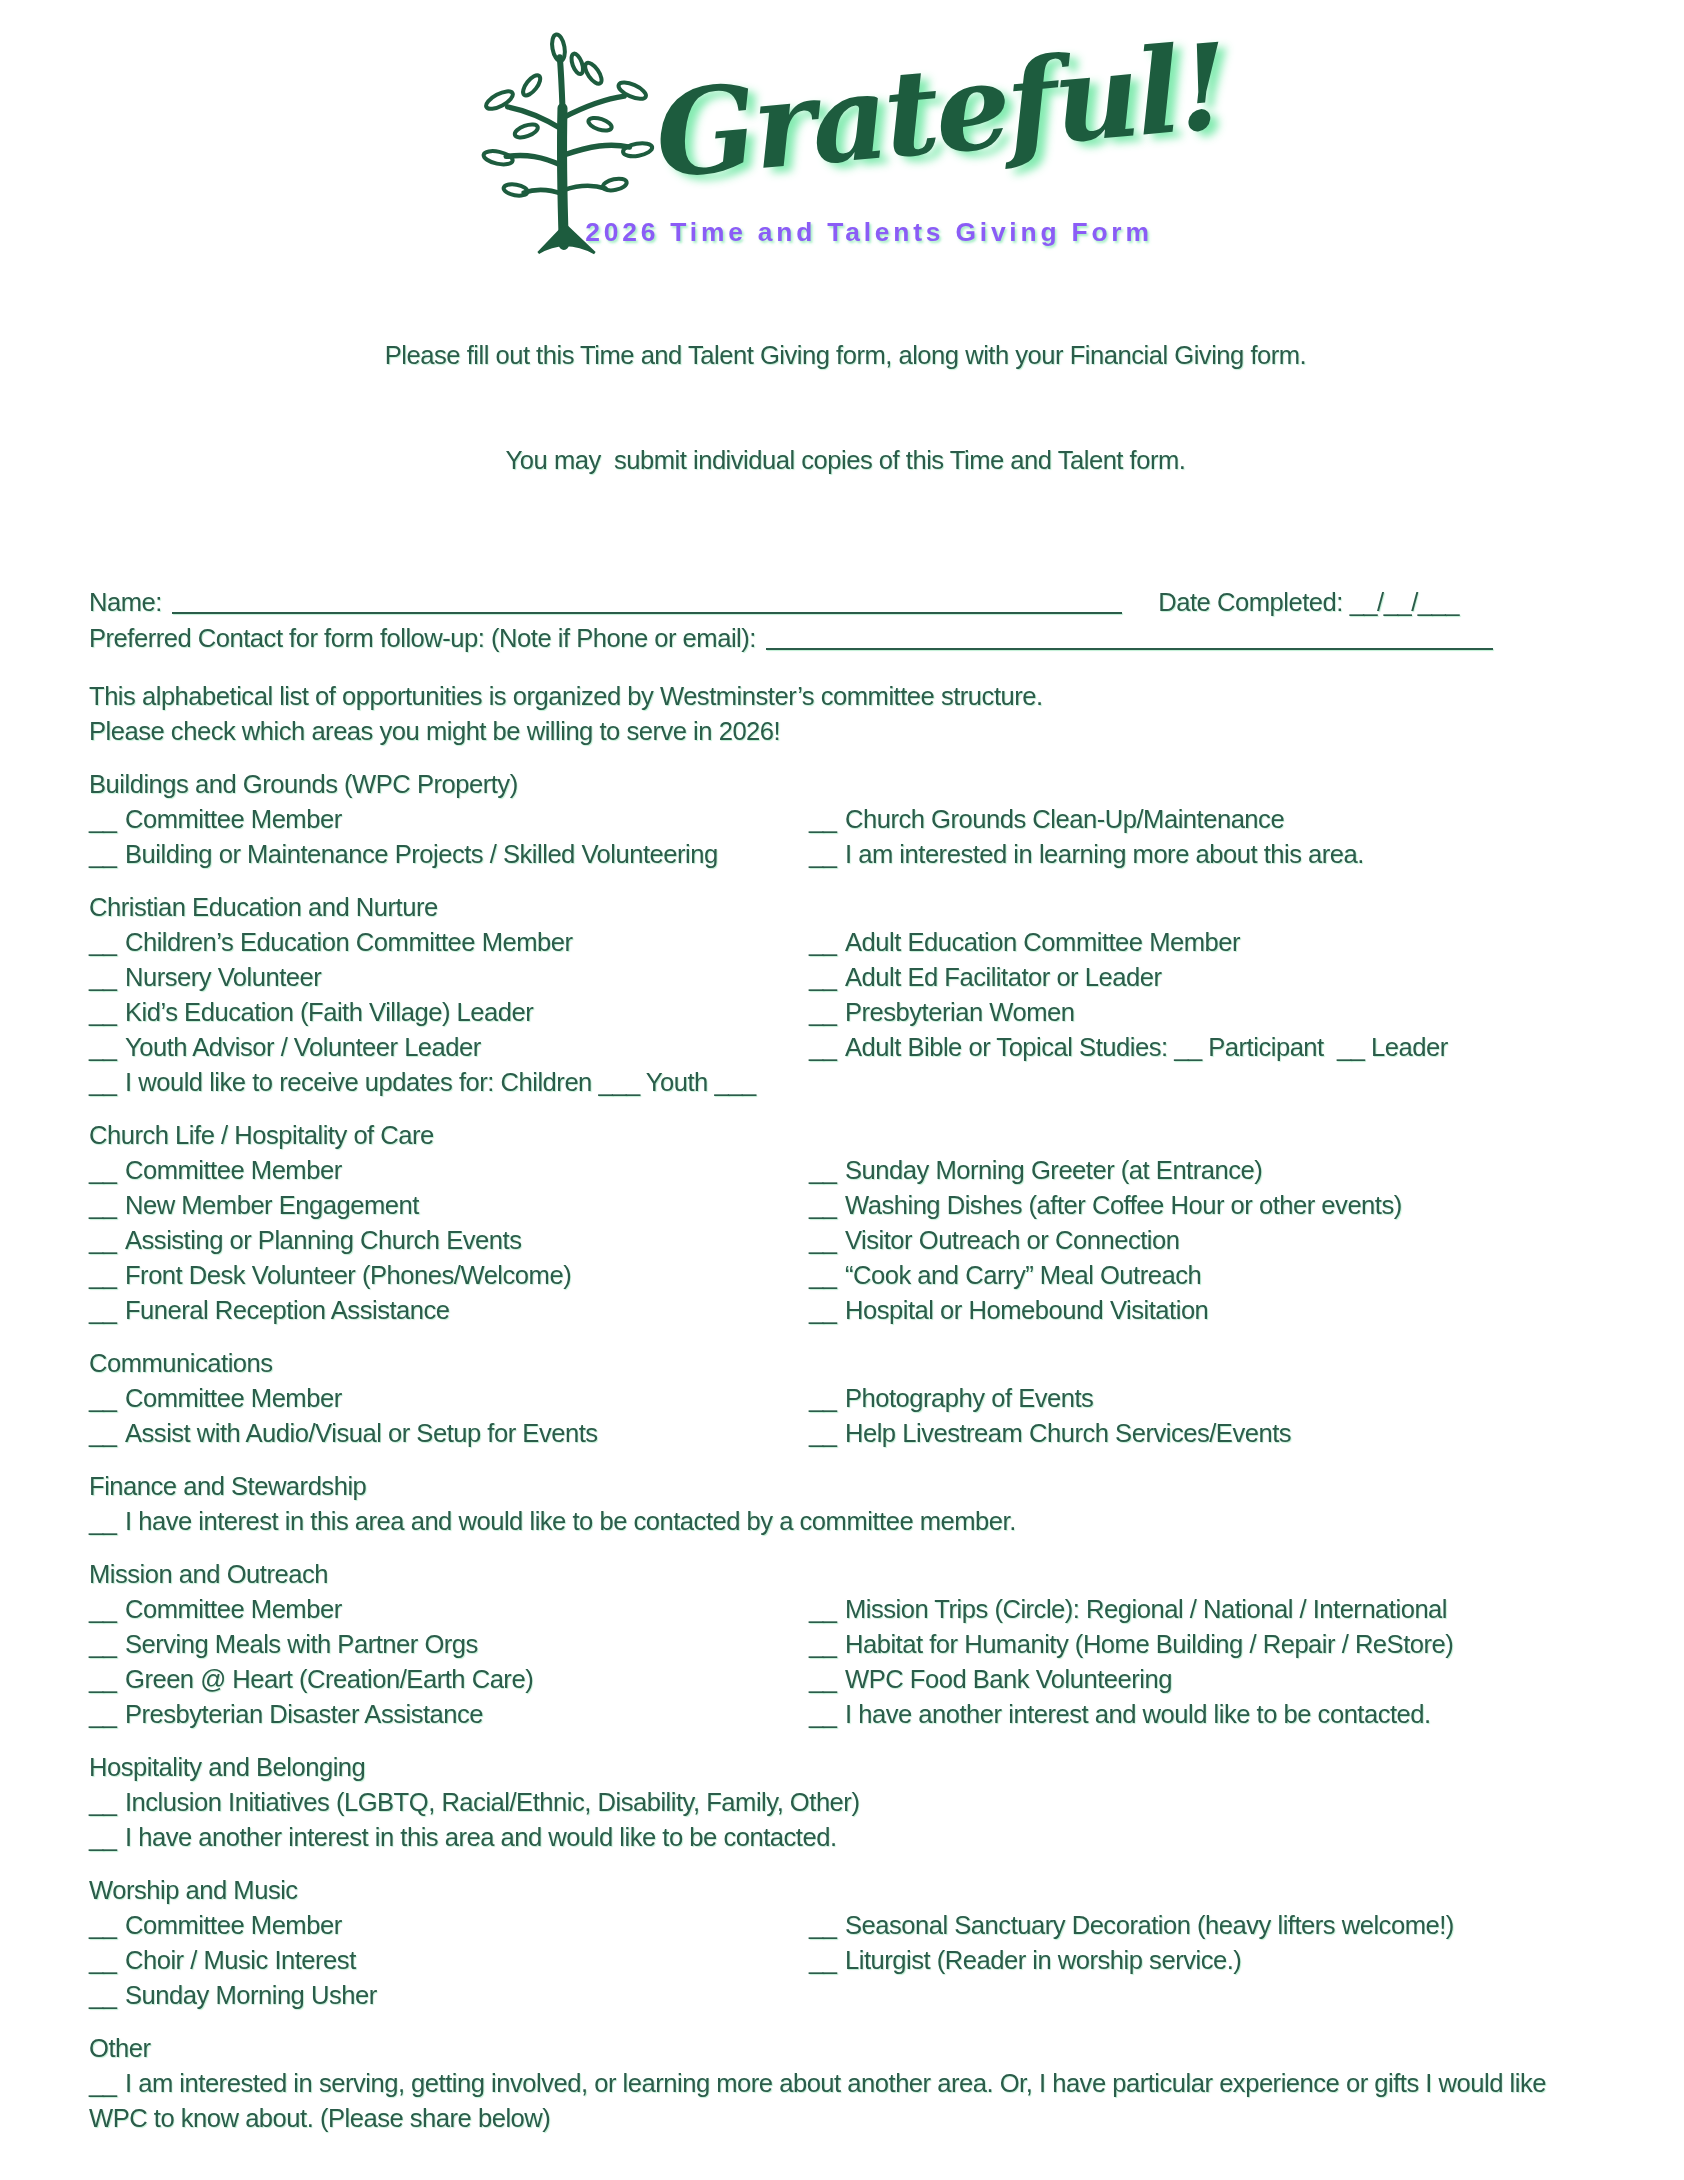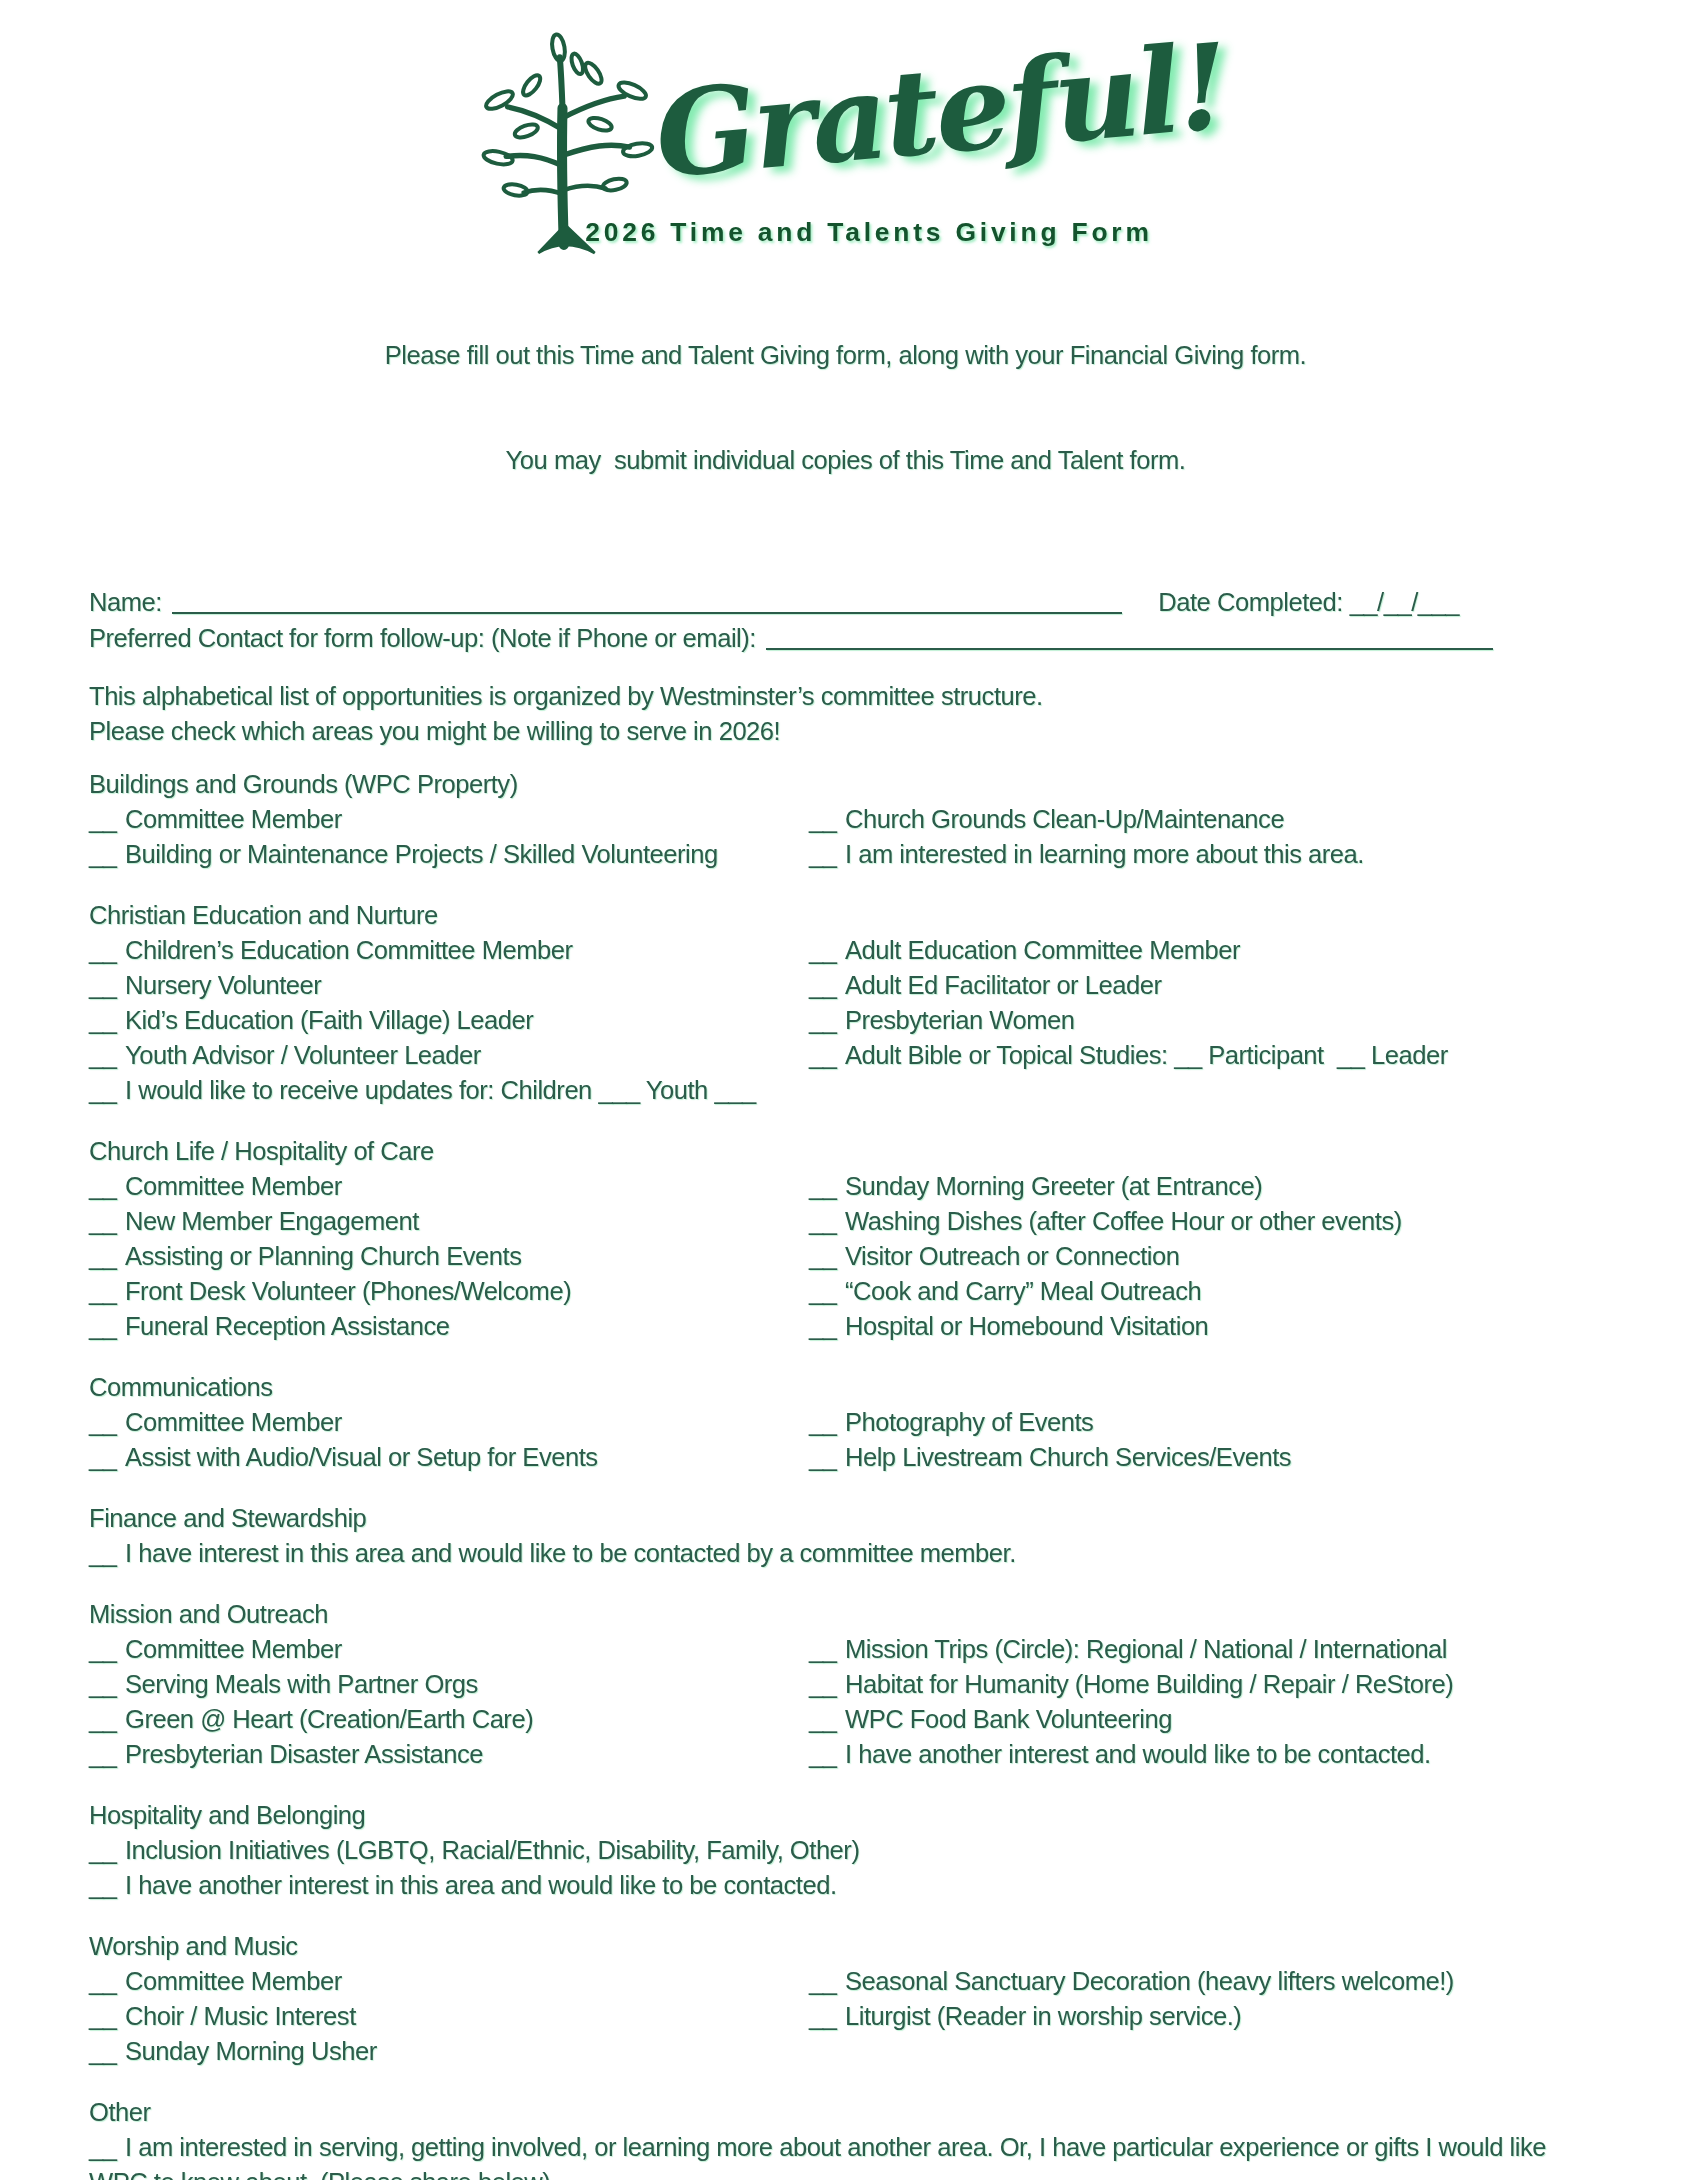--- a/index.html
+++ b/index.html
@@ -40,21 +40,21 @@
     margin: 24px 0 0 -12px;
     text-shadow: 7.7px 6px 8.5px rgba(110, 232, 163, 0.85);
   }
   .subtitle {
     text-align: center;
     padding-left: 53px;
     margin-top: -20.4px;
     font-weight: bold;
     font-size: 26.4px;
     letter-spacing: 3.8px;
-    color: #14532d;
+    color: #8b5cf6;
     text-shadow: 1.7px 1.7px 2.6px rgba(120, 230, 168, 0.7);
   }
 
   
   .intro { text-align: center; margin-top: 20.4px; line-height: 35px; white-space: pre-wrap; }
 
   
   .fields { margin-top: 36px; }
   .frow { display: flex; line-height: 36px; }
   .frow-name { padding-right: 143px; }
@@ -68,21 +68,21 @@
     box-shadow: 0.9px 0.9px 0.9px rgba(141, 228, 178, 0.55);
   }
   .date-label { margin-left: 36px; white-space: pre; }
   .date-blanks { margin-left: 6.8px; white-space: pre; }
 
   
   .instructions { margin-top: 23px; line-height: 35px; }
 
   
   .sections { margin-top: 18px; }
-  .section { margin-top: 26px; }
+  .section { margin-top: 18px; }
   .section:first-child { margin-top: 0; }
   .section-title { line-height: 35px; }
   .cols { display: grid; grid-template-columns: 720px 1fr; }
   .item { line-height: 35px; white-space: pre; }
   .item.full { white-space: pre-wrap; }
   .blank { white-space: pre; }
   .item-label { margin-left: 8.5px; }
 </style>
 </head>
 <body>

